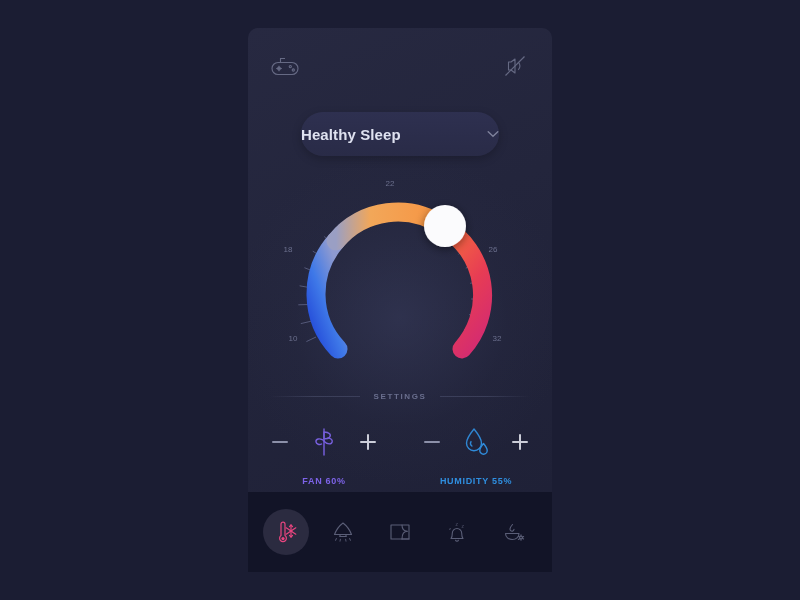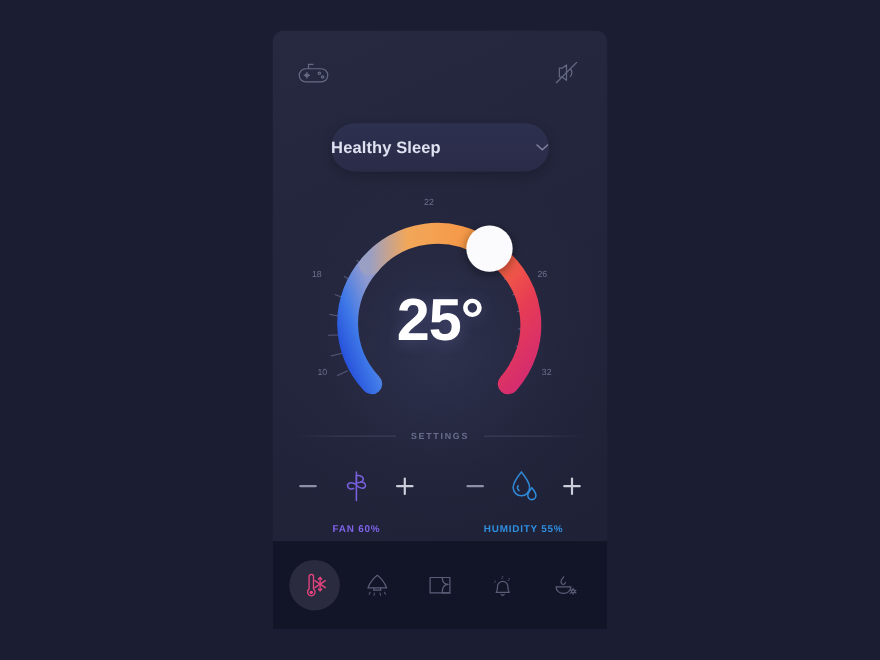--- a/index.html
+++ b/index.html
@@ -353,21 +353,20 @@
 
         <circle cx="170" cy="62" r="21" fill="#fbfbfd" filter="url(#knobShadow)"></circle>
 
         <text class="tick-label" x="18" y="177" text-anchor="middle">10</text>
         <text class="tick-label" x="13" y="88" text-anchor="middle">18</text>
         <text class="tick-label" x="115" y="22" text-anchor="middle">22</text>
         <text class="tick-label" x="218" y="88" text-anchor="middle">26</text>
         <text class="tick-label" x="222" y="177" text-anchor="middle">32</text>
       </svg>
 
-      <div class="gauge-temp">25°</div>
     </div>
 
     <div class="divider">
       <div class="line"></div>
       <div class="cap">SETTINGS</div>
       <div class="line right"></div>
     </div>
 
     <div class="controls">
 

